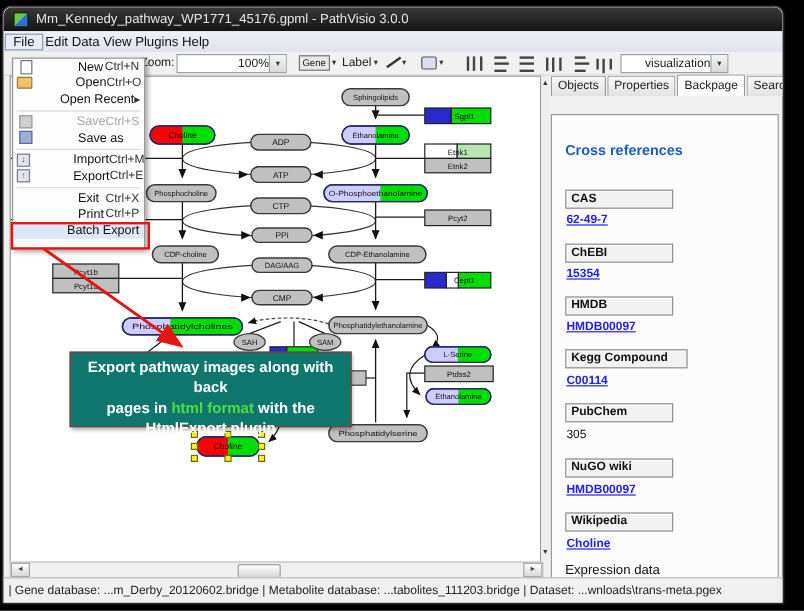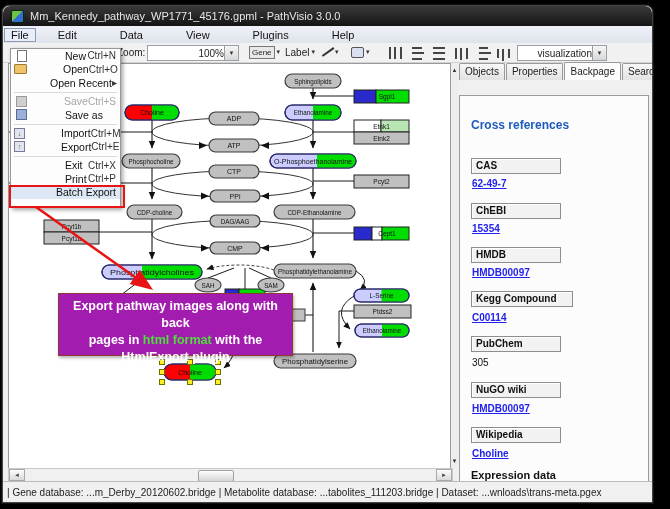--- a/index.html
+++ b/index.html
@@ -10,21 +10,21 @@
   
   .titlebar{position:absolute;left:0;top:0;width:100%;height:20px;
             background:linear-gradient(#3a3a3a,#141414);display:flex;align-items:center;border-radius:7px 7px 0 0;}
   .app-icon{width:11px;height:11px;margin:0 6px 0 8px;border-radius:2px;
             background:linear-gradient(135deg,#6fc24a 50%,#2f6fd0 50%);border:1px solid #0a2a0a;}
   .titletext{color:#e6e6e6;font-size:11px;white-space:nowrap;}
   
   .menubar{position:absolute;left:0;top:20px;width:100%;height:17px;
            background:linear-gradient(#eef1f7,#dfe3ec);border-bottom:1px solid #c8ccd4;
            display:flex;align-items:center;font-size:11px;color:#111;}
-  .menubar .mitem{padding:1px 21px;margin-left:1px;}
+  .menubar .mitem{padding:1px 1px;margin-left:1px;}
   .menubar .mitem.active{border:1px solid #8e9bb0;background:#e7eefa;padding:0 6px;text-align:right;}
   
   .toolbar{position:absolute;left:0;top:37px;width:100%;height:19px;background:#f1f1f1;
            border-bottom:1px solid #d2d2d2;font-size:10px;color:#222;}
   .tb{position:absolute;top:2px;height:14px;display:flex;align-items:center;}
   .combo{background:#fff;border:1px solid #9aa0a8;height:14px;display:flex;align-items:center;
          font-size:10px;padding-left:4px;justify-content:flex-end;}
   .combo .arrowbtn{width:13px;height:100%;background:linear-gradient(#f5f5f5,#d8d8d8);
                    border-left:1px solid #9aa0a8;display:flex;align-items:center;justify-content:center;font-size:7px;color:#333;}
   .toolbtn{width:20px;height:16px;display:flex;align-items:center;justify-content:center;margin-right:3px;}
@@ -53,42 +53,42 @@
   .tabs{position:absolute;left:1px;top:0;display:flex;font-size:10px;color:#222;}
   .tab{border:1px solid #9a9a9a;border-bottom:none;background:linear-gradient(#f8f8f8,#e2e2e2);
        padding:2px 5px 2px 5px;margin-right:1px;border-radius:2px 2px 0 0;height:12px;}
   .tab.active{background:#fcfcfc;position:relative;top:-1px;padding-top:3px;}
   .panelbody{position:absolute;left:1px;top:32px;width:188px;height:396px;background:#fcfcfc;border:1px solid #9a9a9a;}
   .xref-heading{position:absolute;left:11px;top:22px;color:#1d5bbf;font-weight:bold;font-size:12px;}
   .xsec-box{position:absolute;left:11px;width:84px;height:13px;background:#f2f2f2;border:1px solid #8e8e8e;
             font-weight:bold;font-size:10px;color:#111;padding:1px 0 0 4px;box-shadow:1px 1px 0 #fff inset;}
   .xsec-link{position:absolute;left:12px;font-size:10px;font-weight:bold;color:#2222ee;text-decoration:underline;}
   .xsec-text{position:absolute;left:12px;font-size:10px;color:#111;}
-  .expr-heading{position:absolute;left:11px;font-weight:bold;font-size:11px;color:#111;}
+  .expr-heading{position:absolute;left:11px;font-weight:normal;font-size:11px;color:#111;}
   
   .statusbar{position:absolute;left:0;top:475px;width:100%;height:21px;background:#f0f0f0;
              border-top:1px solid #bbb;font-size:10px;color:#222;display:flex;align-items:center;padding-left:4px;}
   
   .filemenu{position:absolute;left:7px;top:42px;width:109px;height:158px;background:#fdfdfd;
             border:1px solid #979797;box-shadow:2px 2px 4px rgba(0,0,0,.35);z-index:50;font-size:10.5px;color:#111;}
   .fm-item{display:flex;align-items:center;height:13.5px;padding:0 4px 0 3px;}
   .fm-icon{width:15px;height:11px;display:flex;align-items:center;justify-content:center;margin-right:4px;}
   .fm-label{flex:1;white-space:nowrap;padding-left:32px;}
   .fm-short{color:#333;font-size:10px;}
   .fm-sep{height:1px;background:#d9d9d9;margin:2px 3px;}
   .fm-item.disabled .fm-label,.fm-item.disabled .fm-short{color:#a6a6a6;}
   .fm-item.highlight{background:#dce8f5;}
   .ic-new{width:8px;height:10px;background:#fff;border:1px solid #777;}
   .ic-open{width:11px;height:8px;background:#f0c36a;border:1px solid #9a7a30;border-radius:1px;}
   .ic-save{width:9px;height:9px;background:#9ab0d8;border:1px solid #5a6a9a;}
   .ic-save.gray{background:#cfcfcf;border-color:#9a9a9a;}
   .ic-port{width:9px;height:9px;background:#e4e4f0;border:1px solid #7a7a9a;font-size:7px;line-height:9px;text-align:center;color:#2a6a2a;font-weight:bold;}
   
   .redbox{position:absolute;left:6px;top:179px;width:112px;height:19px;border:2px solid #e81313;z-index:55;}
-  .callout{position:absolute;left:55px;top:287px;width:233px;height:57px;background:#a21caf;
+  .callout{position:absolute;left:55px;top:287px;width:233px;height:57px;background:#0f766e;
            border:1px solid #8e3a33;z-index:40;color:#fff;font-weight:bold;font-size:12.5px;
            text-align:center;line-height:17px;padding-top:4px;box-shadow:1px 2px 3px rgba(0,0,0,.3);}
   .callout .green{color:#4ede3a;}
   .arrowoverlay{position:absolute;left:0;top:0;width:649px;height:496px;z-index:60;pointer-events:none;}
   
   svg text{font-family:"Liberation Sans",sans-serif;fill:#111;}
   .nlabel{font-size:7px;}
   .nlabel-s{font-size:6.3px;}
   .glabel{font-size:6.5px;}
   .edge{stroke:#1a1a1a;stroke-width:1.1;fill:none;}

